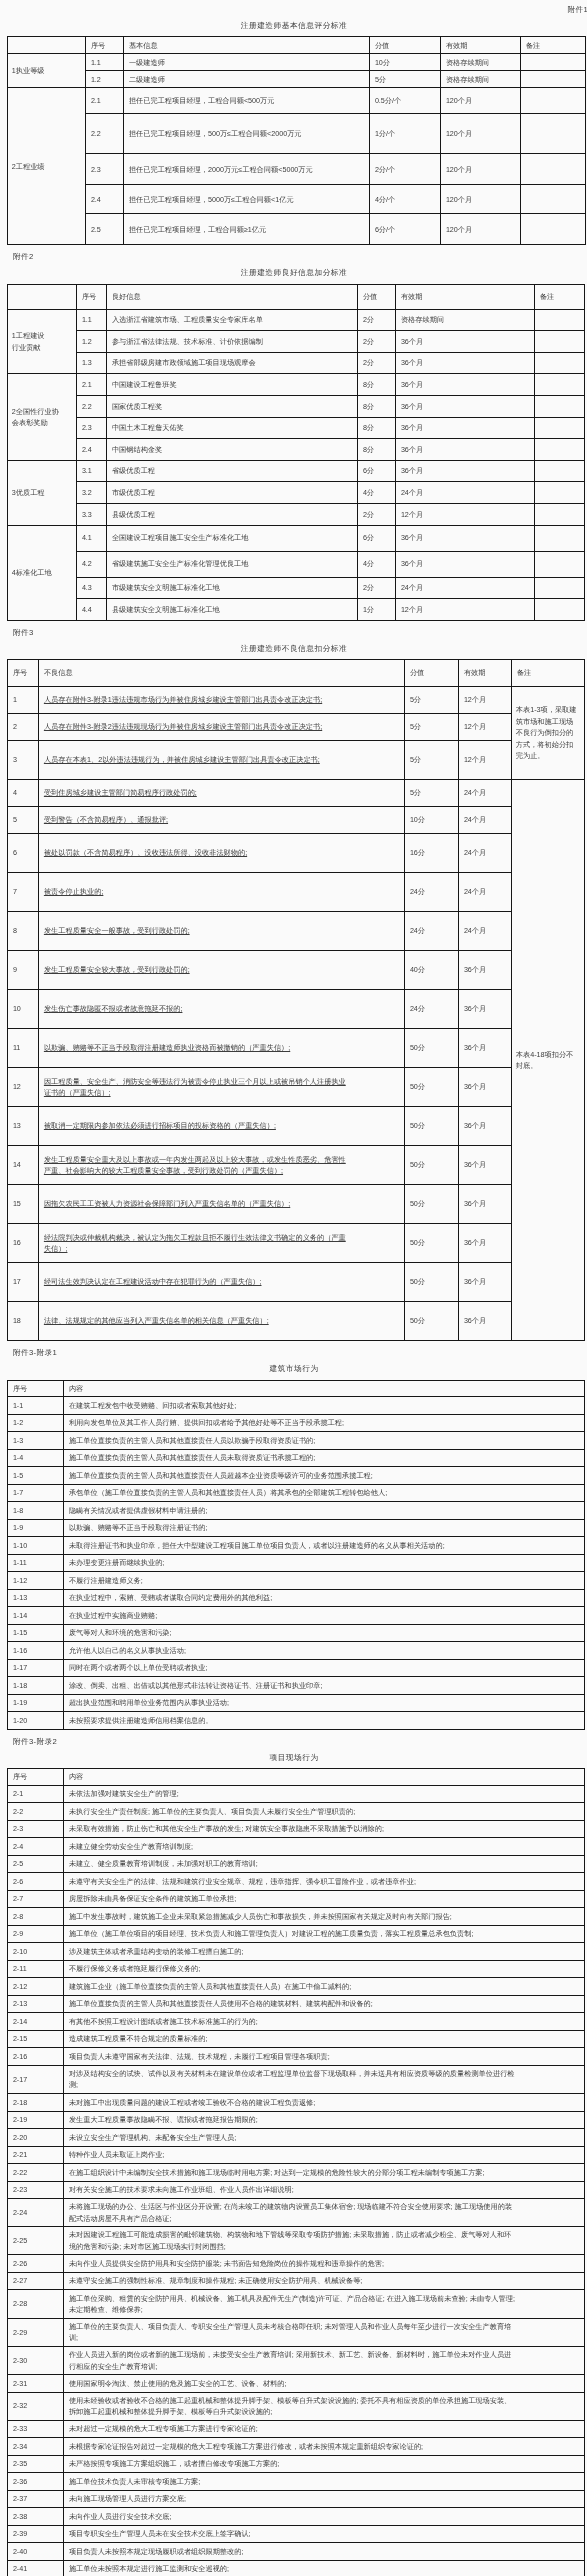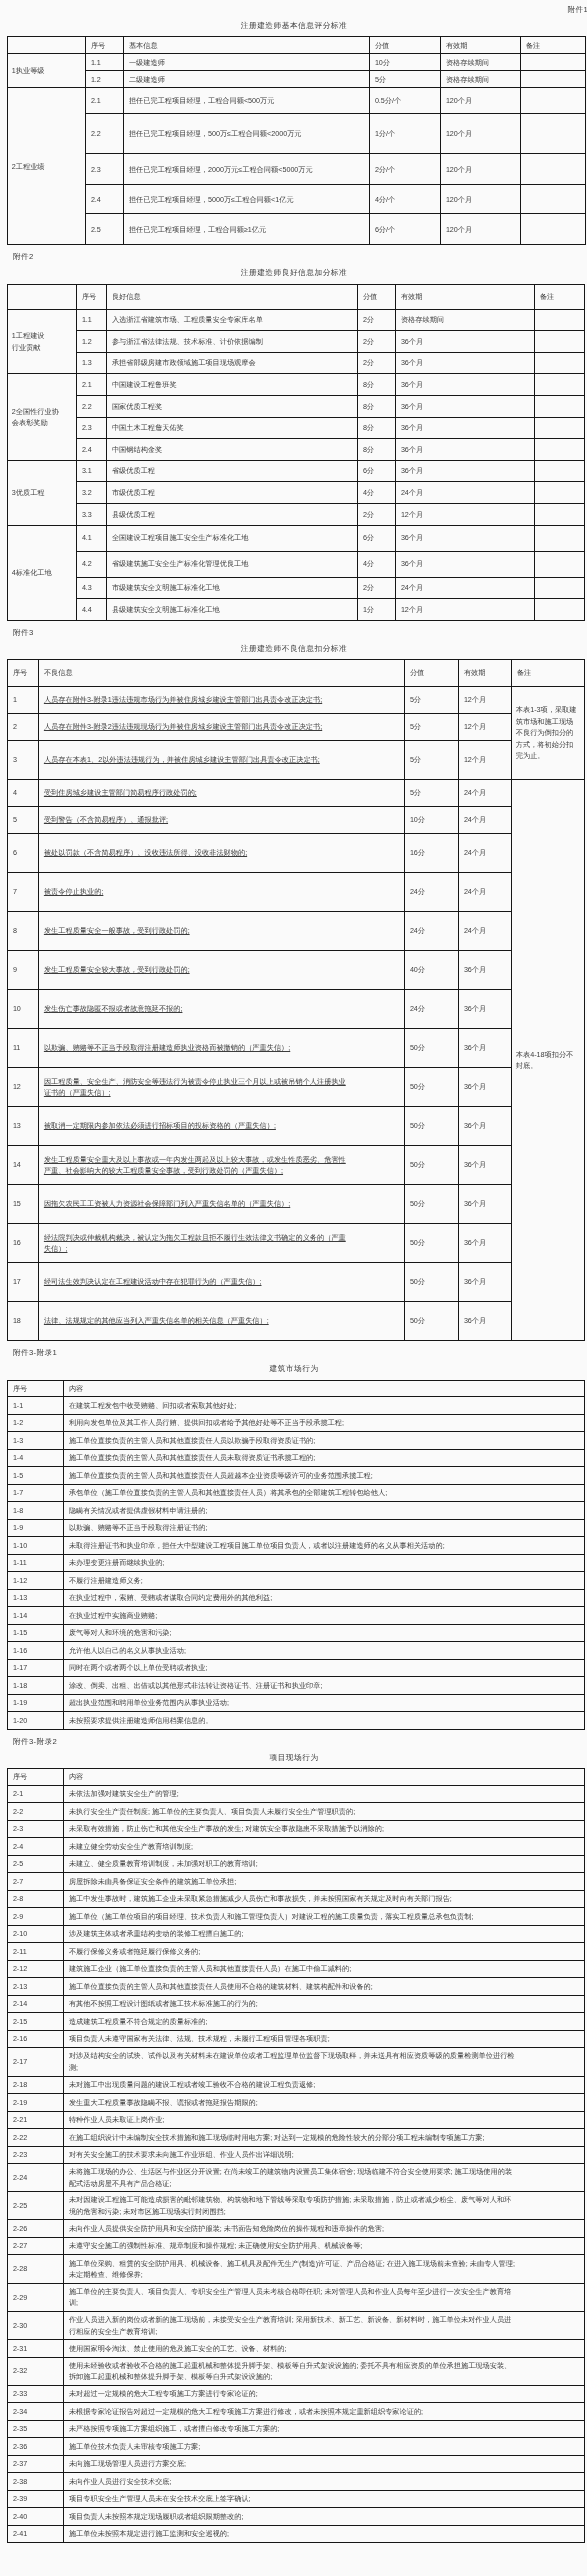--- a/index.html
+++ b/index.html
@@ -515,20 +515,24 @@
           </tr>
           <tr>
             <td data-role="index">2-4</td>
             <td data-role="content">未建立健全劳动安全生产教育培训制度;</td>
           </tr>
           <tr>
             <td data-role="index">2-5</td>
             <td data-role="content">未建立、健全质量教育培训制度，未加强对职工的教育培训;</td>
           </tr>
           <tr>
+            <td data-role="index">2-6</td>
+            <td data-role="content">未遵守有关安全生产的法律、法规和建筑行业安全规章、规程，违章指挥、强令职工冒险作业，或者违章作业;</td>
+          </tr>
+          <tr>
             <td data-role="index">2-7</td>
             <td data-role="content">房屋拆除未由具备保证安全条件的建筑施工单位承担;</td>
           </tr>
           <tr>
             <td data-role="index">2-8</td>
             <td data-role="content">施工中发生事故时，建筑施工企业未采取紧急措施减少人员伤亡和事故损失，并未按照国家有关规定及时向有关部门报告;</td>
           </tr>
           <tr>
             <td data-role="index">2-9</td>
             <td data-role="content">施工单位（施工单位项目的项目经理、技术负责人和施工管理负责人）对建设工程的施工质量负责，落实工程质量总承包负责制;</td>
@@ -565,20 +569,24 @@
             <td data-role="index">2-17</td>
             <td data-role="content">对涉及结构安全的试块、试件以及有关材料未在建设单位或者工程监理单位监督下现场取样，并未送具有相应资质等级的质量检测单位进行检测;</td>
           </tr>
           <tr>
             <td data-role="index">2-18</td>
             <td data-role="content">未对施工中出现质量问题的建设工程或者竣工验收不合格的建设工程负责返修;</td>
           </tr>
           <tr>
             <td data-role="index">2-19</td>
             <td data-role="content">发生重大工程质量事故隐瞒不报、谎报或者拖延报告期限的;</td>
+          </tr>
+          <tr>
+            <td data-role="index">2-20</td>
+            <td data-role="content">未设立安全生产管理机构、未配备安全生产管理人员;</td>
           </tr>
           <tr>
             <td data-role="index">2-21</td>
             <td data-role="content">特种作业人员未取证上岗作业;</td>
           </tr>
           <tr>
             <td data-role="index">2-22</td>
             <td data-role="content">在施工组织设计中未编制安全技术措施和施工现场临时用电方案; 对达到一定规模的危险性较大的分部分项工程未编制专项施工方案;</td>
           </tr>
           <tr>

